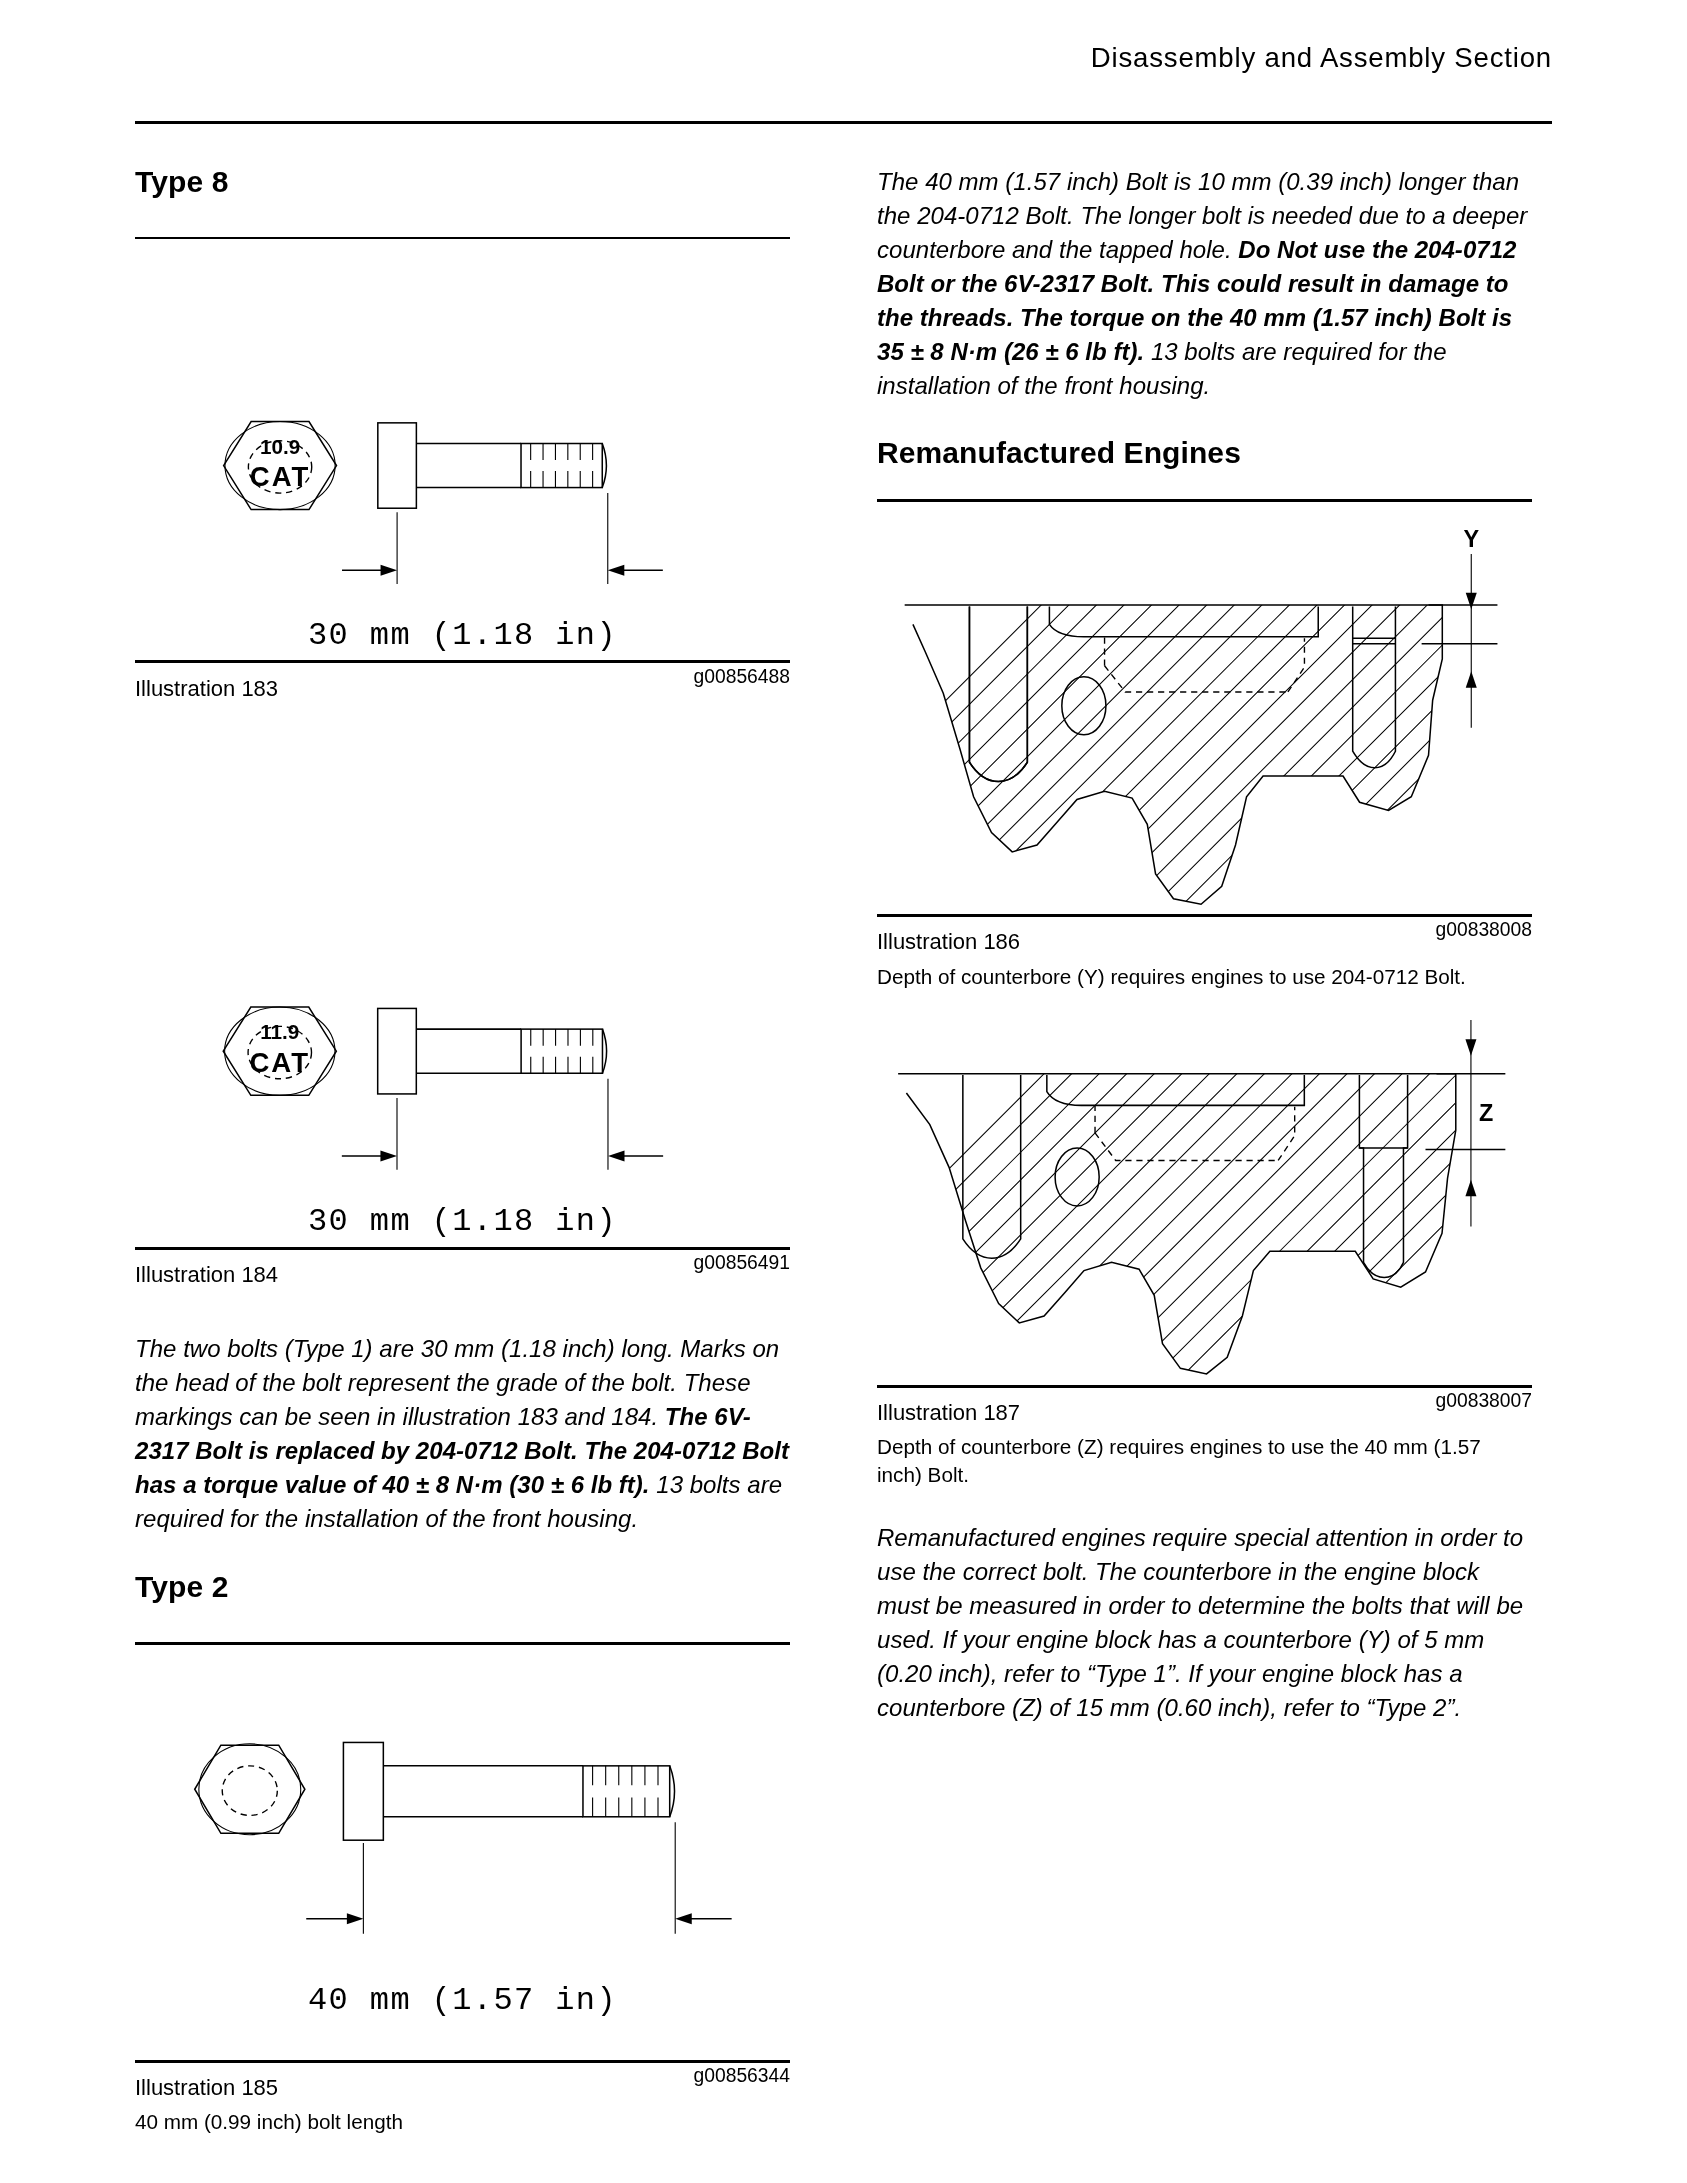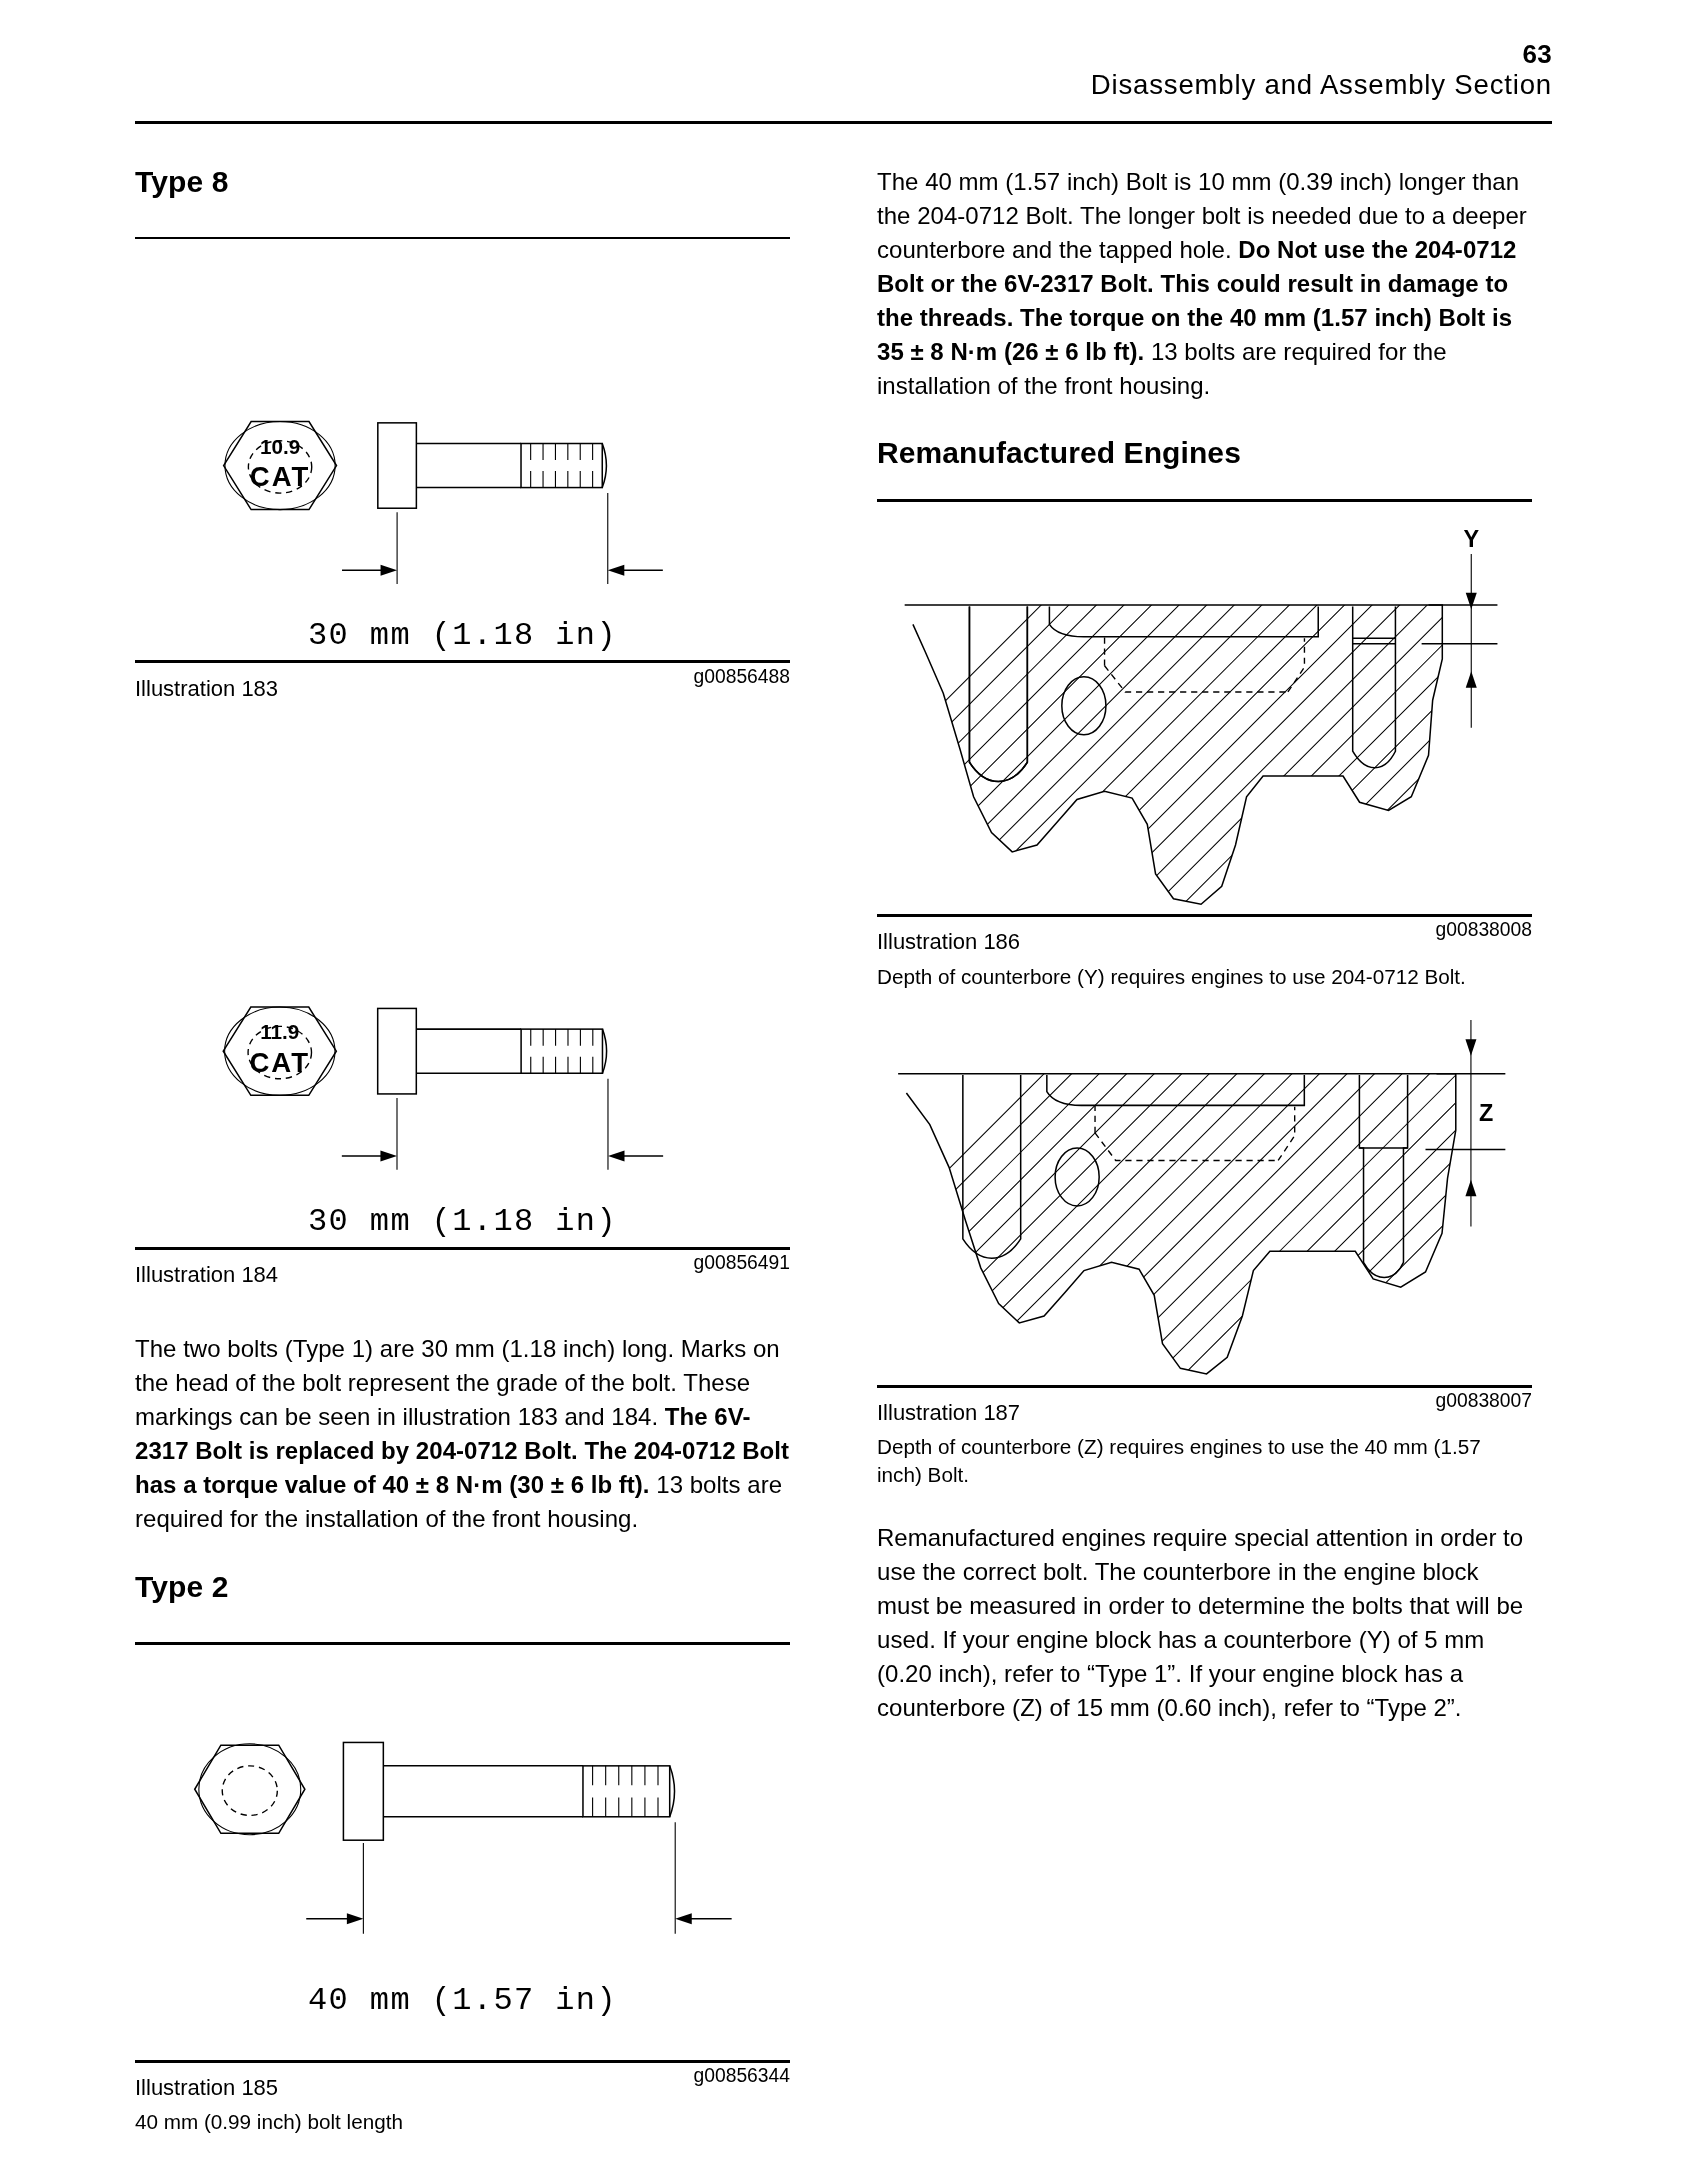--- a/index.html
+++ b/index.html
@@ -27,21 +27,21 @@
   .col-right { position: absolute; left: 877px; top: 165px; width: 655px; }
 
   h2.section-heading {
     font-size: 30px; font-weight: 700; letter-spacing: 0.1px;
     margin: 0 0 37px 0; line-height: 1.15;
   }
   .heading-rule { width: 100%; height: 2.8px; background: #000; margin: 0 0 19.3px 0; }
 
   p.body-text {
     font-size: 24px; line-height: 1.42; margin: 0 0 18px 0;
-    text-align: left; letter-spacing: 0.03px;
+    text-align: left; letter-spacing: 0.03px; font-style: italic;
   }
   p.body-text b { font-weight: 700; }
 
   
   .figure { margin: 0 0 16.5px 0; }
   .fig-art { position: relative; width: 100%; }
   .fig-rule { width: 100%; height: 2.8px; background: #000; margin: 6.9px 0 0 0; }
   .fig-meta { position: relative; padding-top: 6.9px; height: 43px; }
   .fig-num { font-size: 22px; line-height: 1.2; position: absolute; left: 0; top: 12.4px; }
   .fig-gid { font-size: 19.3px; line-height: 1.2; position: absolute; right: 0; top: 1.4px; }
@@ -58,21 +58,20 @@
   .ln-dash { fill: none; stroke: #000; stroke-width: 2; stroke-dasharray: 9 7; }
   .ln-hatch { fill: none; stroke: #000; stroke-width: 1.5; }
   .glyph { font-family: "Liberation Sans", sans-serif; font-weight: 700; }
 </style>
 </head>
 <body>
 
 <div class="page">
 
   <div class="header">
-    <div class="page-number">63</div>
     <div class="header-title">Disassembly  and  Assembly  Section</div>
   </div>
   <div class="header-rule"></div>
 
   <div class="col-left">
 
     <h2 class="section-heading">Type 8</h2>
     <div class="heading-rule"></div>
 
     <div class="figure">

